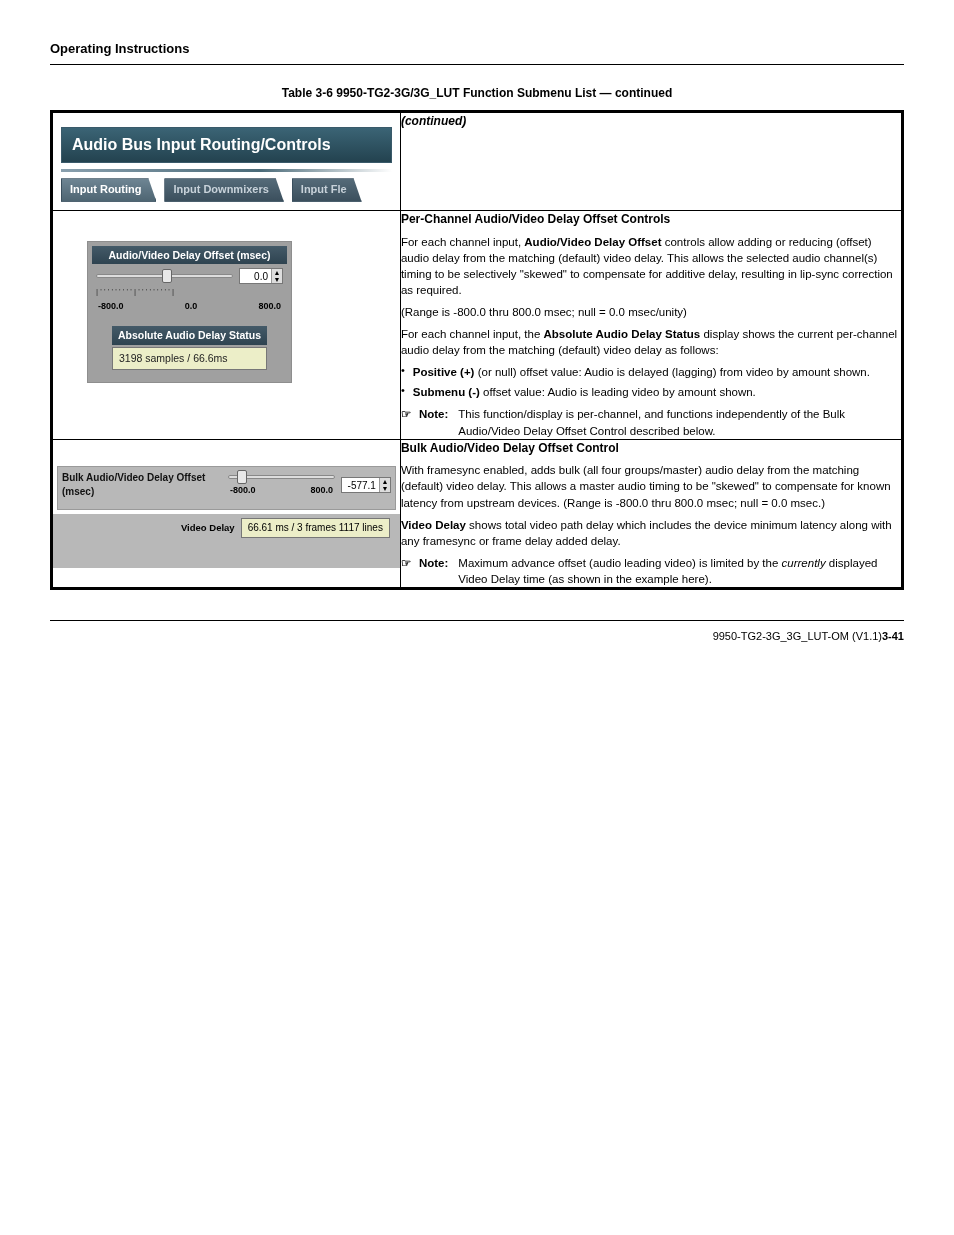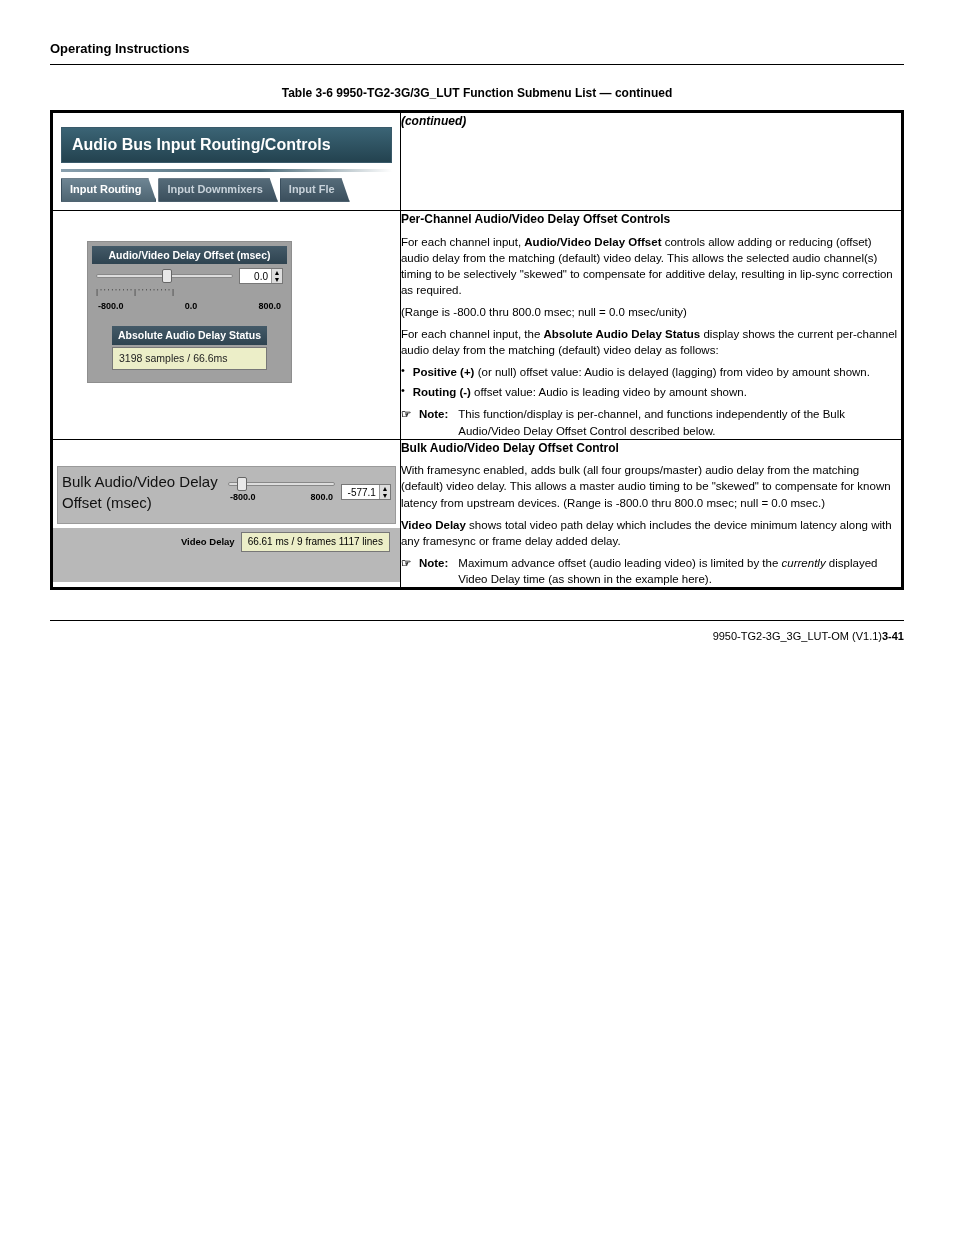--- a/index.html
+++ b/index.html
@@ -30,21 +30,21 @@
     font-weight:bold;
     font-size:16px;
     padding:6px 10px;
     border:1px solid #3a5a6a;
   }
   .panel-underline {
     margin:0 8px 6px 8px;
     height:3px;
     background: linear-gradient(to right, #8aa0ae 0%, #4a6a78 60%, transparent 100%);
   }
-  .tabs { display:flex; margin:0 8px 8px 8px; gap:2px; align-items:flex-end; }
+  .tabs { display:flex; margin:0 8px 8px 8px; gap:8px; align-items:flex-end; }
   .tab {
     font-size:11px;
     font-weight:bold;
     color:#fff;
     padding:3px 8px;
     background: linear-gradient(#506778, #3a4f5e);
     border:1px solid #3a4f5e;
     position:relative;
     clip-path: polygon(0 0, calc(100% - 8px) 0, 100% 100%, 0 100%);
     padding-right:14px;
@@ -125,21 +125,21 @@
     background:#eceec8;
     border:1px solid #777;
     margin:2px 20px 6px 20px;
     padding:3px 6px;
     font-size:10.5px;
     color:#222;
   }
   
   .bulk-area { background:#b8b8b8; margin:26px 4px 4px 4px; padding:4px 4px 4px 4px; border:1px solid #9a9a9a; }
   .bulk-row { display:flex; align-items:center; gap:6px; margin-bottom:6px; }
-  .bulk-label { font-weight:normal; font-size:15px; color:#111; width:160px; }
+  .bulk-label { font-weight:bold; font-size:10px; color:#111; width:160px; }
   .bulk-slider-wrap { flex:1; }
   .bulk-slider-wrap .slider-track { height:10px; }
   .bulk-ticks { display:flex; justify-content:space-between; font-weight:bold; font-size:9px; margin:2px 2px 0 2px; }
   .vd-row { display:flex; align-items:center; gap:6px; justify-content:flex-end; background:#b8b8b8; padding:4px 6px 30px 6px; }
   .vd-row-inner { display:flex; align-items:center; gap:6px; margin-right:4px; }
   .vd-label { font-weight:bold; font-size:9.5px; }
   .vd-box { background:#eceec8; border:1px solid #777; padding:2px 6px; font-size:10px; min-width:140px; }
   
   .r-title { font-weight:bold; font-size:12px; margin-bottom:6px; }
   .r-body { font-size:11.5px; margin-bottom:6px; }
@@ -217,21 +217,21 @@
     <div class="r-body">(Range is -800.0 thru 800.0 msec; null = 0.0 msec/unity)</div>
     <div class="r-body">
       <span>For each channel input, the </span><b>Absolute Audio Delay Status</b><span> display shows the current per-channel audio delay from the matching (default) video delay as follows:</span>
     </div>
     <div class="bullet">
       <span class="dot">•</span>
       <span><b>Positive (+)</b> <span>(or null) offset value: Audio is delayed (lagging) from video by amount shown.</span></span>
     </div>
     <div class="bullet">
       <span class="dot">•</span>
-      <span><b>Routing (-)</b> <span>offset value: Audio is leading video by amount shown.</span></span>
+      <span><b>Submenu (-)</b> <span>offset value: Audio is leading video by amount shown.</span></span>
     </div>
     <div class="note-row">
       <span class="note-label">
               <span class="hand-icon">☞</span> 
               <span>Note:</span>
             </span>
       <span class="note-text">This function/display is per-channel, and functions independently of the Bulk Audio/Video Delay Offset Control described below.</span>
     </div>
   </td>
 </tr>
@@ -256,21 +256,21 @@
           <div class="spin">
             <span>▲</span>
             <span>▼</span>
           </div>
         </div>
       </div>
     </div>
     <div class="vd-row">
       <div class="vd-row-inner">
         <div class="vd-label">Video Delay</div>
-        <div class="vd-box">66.61 ms / 9 frames 1117 lines</div>
+        <div class="vd-box">66.61 ms / 3 frames 1117 lines</div>
       </div>
     </div>
   </td>
   <td class="right-col">
     <div class="r-title">Bulk Audio/Video Delay Offset Control</div>
     <div class="r-body">With framesync enabled, adds bulk (all four groups/master) audio delay from the matching (default) video delay. This allows a master audio timing to be "skewed" to compensate for known latency from upstream devices. (Range is -800.0 thru 800.0 msec; null = 0.0 msec.)</div>
     <div class="r-body">
       <b>Video Delay</b><span> shows total video path delay which includes the device minimum latency along with any framesync or frame delay added delay.</span>
     </div>
     <div class="note-row">

